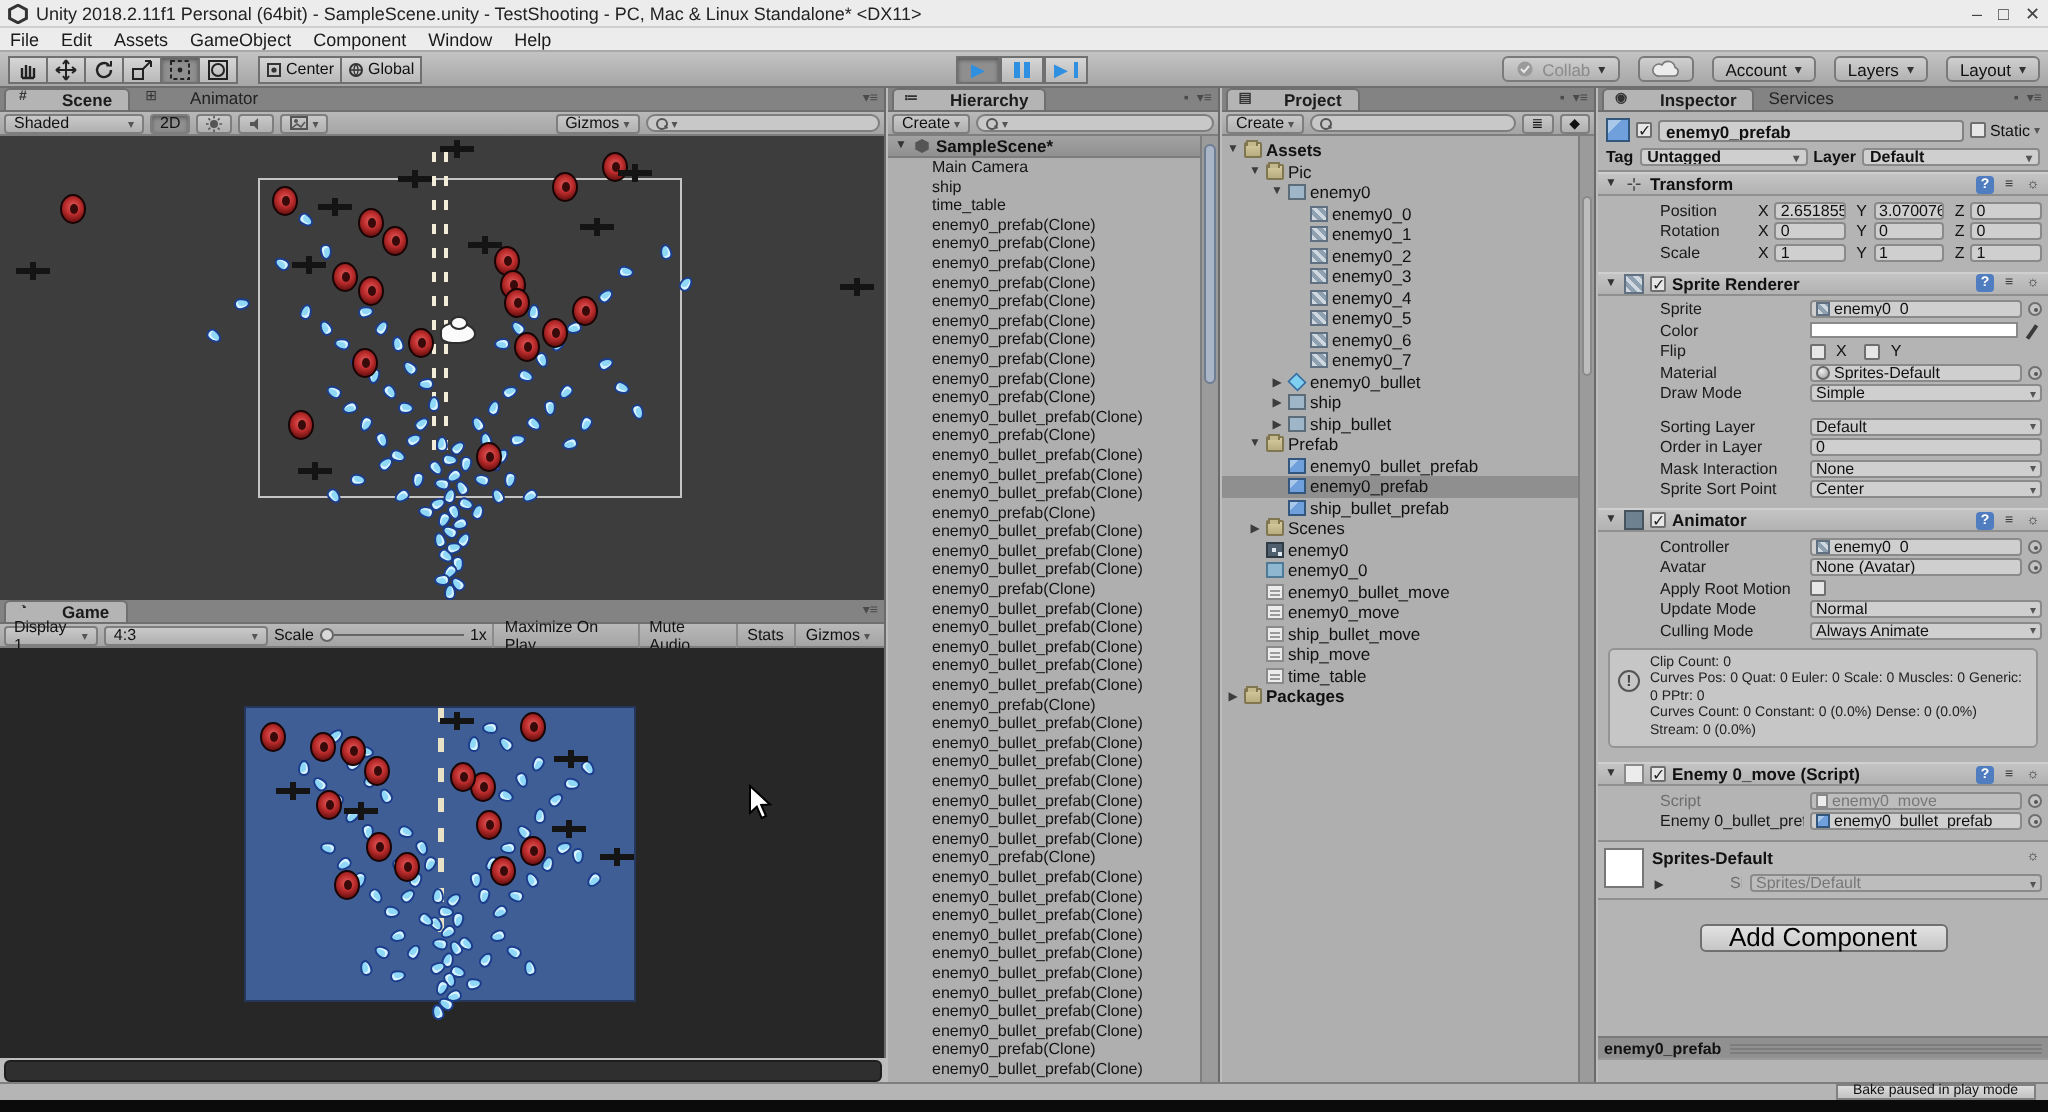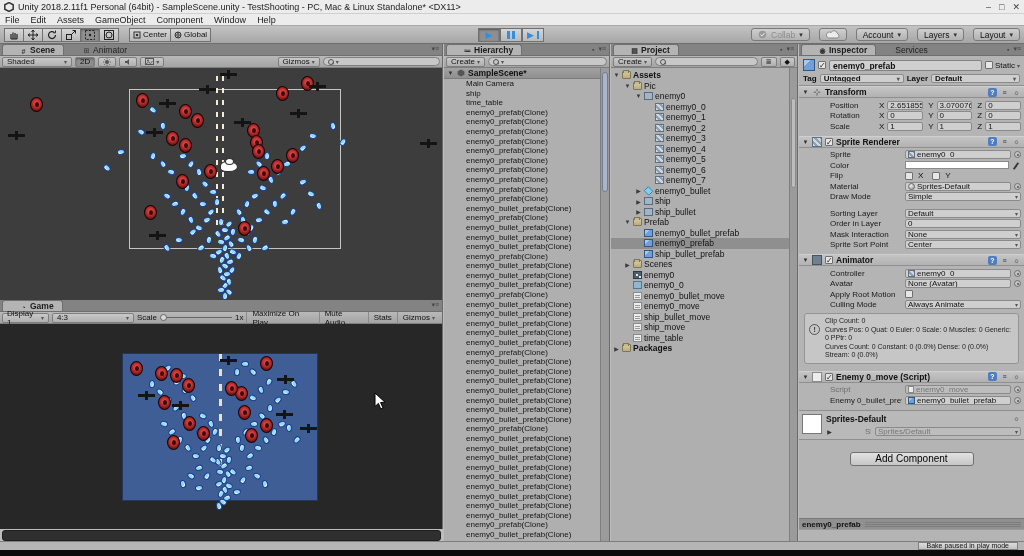--- a/index.html
+++ b/index.html
@@ -25,21 +25,21 @@
   .stepbar { width:2px; height:8px; background:#2f8fe0; margin-left:1px; }
   #toolbar-right { margin-left:auto; display:flex; align-items:center; gap:9px; }
   .pillbtn { height:13px; border:1px solid #7a7a7a; border-radius:3px; background:linear-gradient(#cfcfcf,#b2b2b2); display:flex; align-items:center; padding:0 6px; gap:4px; font-size:8.5px; }
   .pillbtn .caret { font-size:7px; color:#333; }
   .dim { color:#8b8b8b; }
   .icon-svg { display:block; }
 
   
   .panel { position:absolute; background:#afafaf; border-right:1px solid #6a6a6a; overflow:hidden; }
   .tabstrip { height:12px; background:#838383; display:flex; align-items:flex-end; padding-left:2px; gap:2px; border-bottom:1px solid #6f6f6f; }
-  .tab { height:11px; padding:0 8px 0 17px; display:flex; align-items:flex-end; gap:3px; font-size:8.5px; color:#1c1c1c; background:#9a9a9a; border:1px solid #6f6f6f; border-bottom:none; border-radius:3px 3px 0 0; }
+  .tab { height:11px; padding:0 8px 0 5px; display:flex; align-items:flex-start; gap:16px; font-size:8.5px; color:#1c1c1c; background:#9a9a9a; border:1px solid #6f6f6f; border-bottom:none; border-radius:3px 3px 0 0; }
   .tab.active { background:#b4b4b4; font-weight:bold; }
   .tab.ghost { background:transparent; border:none; color:#222; }
   .tab-ico { width:7px; text-align:center; font-size:7px; color:#333; }
   .strip-right { margin-left:auto; display:flex; gap:4px; padding:0 3px 2px 0; color:#4a4a4a; font-size:7px; align-items:center; }
   .subbar { height:12px; background:linear-gradient(#b9b9b9,#a4a4a4); border-bottom:1px solid #7e7e7e; display:flex; align-items:center; padding:0 2px; gap:3px; }
   .flatbtn { height:10px; display:flex; align-items:center; gap:2px; padding:0 4px; font-size:8px; background:linear-gradient(#c9c9c9,#b0b0b0); border:1px solid #7e7e7e; border-radius:2px; }
   .flatbtn.pressed { background:#8f8f8f; box-shadow:inset 0 1px 2px rgba(0,0,0,.35); }
   .searchbox { flex:1; height:9px; background:#c8c8c8; border:1px solid #7e7e7e; border-radius:6px; display:flex; align-items:center; padding:0 4px; gap:2px; }
   .mag { position:relative; width:6px; height:6px; flex:0 0 auto; }
   .mag::before { content:''; position:absolute; left:0; top:0; width:4px; height:4px; border:1px solid #555; border-radius:50%; }
@@ -138,21 +138,21 @@
   .colorswatch { flex:1; height:8px; background:#fff; border:1px solid #8a8a8a; }
   .eyedrop { width:9px; height:9px; position:relative; flex:0 0 auto; }
   .eyedrop::before { content:''; position:absolute; left:3px; top:1px; width:2px; height:8px; background:#3a3a3a; transform:rotate(35deg); }
   .axis { font-size:8px; margin-left:2px; }
   .axfield { width:40px; height:9px; background:#cfcfcf; border:1px solid #8a8a8a; border-radius:2px; font-size:8px; padding:0 2px; line-height:8px; overflow:hidden; }
   .infobox { margin:3px 2px; background:#c6c6c6; border:1px solid #949494; border-radius:3px; padding:3px 4px 3px 20px; position:relative; font-size:7px; line-height:8.5px; color:#222; }
   .warnball { position:absolute; left:4px; top:10px; width:11px; height:11px; border-radius:50%; border:1.5px solid #555; color:#444; font-size:8px; font-weight:bold; text-align:center; line-height:9px; }
   .matbar { border-top:1px solid #8f8f8f; border-bottom:1px solid #8f8f8f; background:#b9b9b9; padding:3px 3px; display:flex; gap:4px; }
   .matthumb { width:20px; height:20px; background:#fff; border:1px solid #777; flex:0 0 auto; }
   .shader-row { display:flex; align-items:center; gap:4px; margin-top:3px; }
-  #add-component { display:block; margin:12px auto 0 auto; width:124px; height:14px; background:linear-gradient(#e2e2e2,#c6c6c6); border:1px solid #707070; border-radius:3px; font-size:10px; text-align:center; line-height:12px; }
+  #add-component { display:block; margin:12px auto 0 auto; width:124px; height:14px; background:linear-gradient(#e2e2e2,#c6c6c6); border:1px solid #707070; border-radius:3px; font-size:13px; text-align:center; line-height:12px; }
   #insp-footer { position:absolute; left:0; right:0; bottom:12px; height:11px; background:#909090; border-top:1px solid #7a7a7a; display:flex; align-items:center; gap:4px; padding:0 3px; font-size:8px; font-weight:bold; }
   #insp-footer .grip { flex:1; height:5px; background:repeating-linear-gradient(to bottom,#7d7d7d 0 1px,transparent 1px 2px); }
   #insp-bottom-gap { position:absolute; left:0; right:0; bottom:0; height:12px; background:#b4b4b4; border-top:1px solid #9a9a9a; }
 
   
   #console-strip { position:absolute; left:2px; top:530px; width:439px; height:11px; background:#2f2f2f; border:1px solid #1e1e1e; border-radius:3px; }
   #statusbar { position:absolute; left:0; top:541px; width:1024px; height:9px; background:#b5b5b5; border-top:1px solid #7e7e7e; display:flex; justify-content:flex-end; align-items:center; padding-right:6px; }
   #bake-btn { height:8px; background:linear-gradient(#dcdcdc,#c2c2c2); border:1px solid #808080; font-size:7px; line-height:6px; padding:0 8px; }
   #taskbar { position:absolute; left:0; top:550px; width:1024px; height:6px; background:#0b0b0b; }
 
@@ -1029,20 +1029,27 @@
               <div class="i-field">
                 <span>None (Avatar)</span>
               </div>
               <span class="picker"></span>
             </div>
             <div class="i-row">
               <span class="i-label">Apply Root Motion</span>
               <span class="cb"></span>
             </div>
             <div class="i-row">
+              <span class="i-label">Update Mode</span>
+              <div class="i-field">
+                <span>Normal</span>
+                <span class="caret-s" style="margin-left: auto;">▾</span>
+              </div>
+            </div>
+            <div class="i-row">
               <span class="i-label">Culling Mode</span>
               <div class="i-field">
                 <span>Always Animate</span>
                 <span class="caret-s" style="margin-left: auto;">▾</span>
               </div>
             </div>
             <div class="infobox">
               <span class="warnball">!</span>
               <div>Clip Count: 0</div>
               <div>Curves Pos: 0 Quat: 0 Euler: 0 Scale: 0 Muscles: 0 Generic: 0 PPtr: 0</div>

